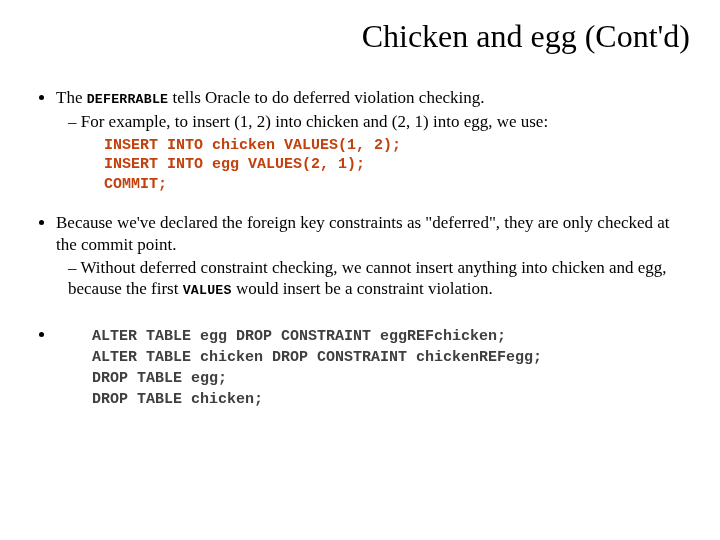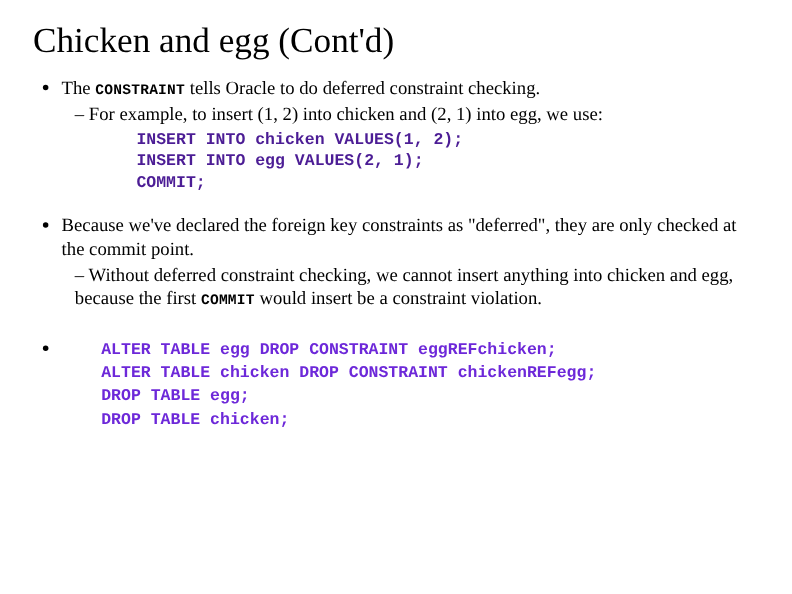--- a/index.html
+++ b/index.html
@@ -8,24 +8,24 @@
     width: 720px;
     height: 540px;
     font-family: "Times New Roman", Times, serif;
     background: #fff;
     color: #000;
   }
   .slide {
     padding: 10px 30px 20px 30px;
   }
   .title {
-    text-align: left;
+    text-align: right;
     font-size: 32px;
     font-weight: normal;
-    margin: 8px 0 14px 0;
+    margin: 8px 0 32px 0;
   }
   ul.level1 {
     margin: 0;
     padding-left: 26px;
     font-size: 17px;
     line-height: 1.25;
   }
   ul.level1 > li {
     margin-bottom: 18px;
   }
@@ -42,57 +42,57 @@
   }
   .smallcaps {
     font-family: "Courier New", monospace;
     font-size: 0.78em;
     font-weight: bold;
     letter-spacing: 0.2px;
   }
   .codeblock {
     font-family: "Courier New", monospace;
     font-weight: bold;
-    color: #4c1d95;
+    color: #c2410c;
     white-space: pre;
     font-size: 15px;
     line-height: 1.3;
-    margin: 4px 0 0 68px;
+    margin: 4px 0 0 48px;
   }
   .codeblock2 {
     font-family: "Courier New", monospace;
     font-weight: bold;
-    color: #6d28d9;
+    color: #404040;
     white-space: pre;
     font-size: 15px;
     line-height: 1.4;
     margin: 24px 0 0 36px;
   }
 </style>
 </head>
 <body>
 
 <div class="slide">
   <div class="title">Chicken and egg (Cont'd)</div>
 
   <ul class="level1">
     <li>
-      <span>The </span><span class="smallcaps">CONSTRAINT</span><span> tells Oracle to do deferred constraint checking.</span>
+      <span>The </span><span class="smallcaps">DEFERRABLE</span><span> tells Oracle to do deferred violation checking.</span>
       <ul class="level2">
         <li>For example, to insert (1, 2) into chicken and (2, 1) into egg, we use:</li>
       </ul>
       <div class="codeblock">INSERT INTO chicken VALUES(1, 2);
 INSERT INTO egg VALUES(2, 1);
 COMMIT;</div>
     </li>
 
     <li>
       <span>Because we've declared the foreign key constraints as "deferred", they are only checked at the commit point.</span>
       <ul class="level2">
-        <li><span>Without deferred constraint checking, we cannot insert anything into chicken and egg, because the first </span><span class="smallcaps">COMMIT</span><span> would insert be a constraint violation.</span></li>
+        <li><span>Without deferred constraint checking, we cannot insert anything into chicken and egg, because the first </span><span class="smallcaps">VALUES</span><span> would insert be a constraint violation.</span></li>
       </ul>
     </li>
 
     <li>
       <div class="codeblock2">ALTER TABLE egg DROP CONSTRAINT eggREFchicken;
 ALTER TABLE chicken DROP CONSTRAINT chickenREFegg;
 DROP TABLE egg;
 DROP TABLE chicken;</div>
     </li>
   </ul>

